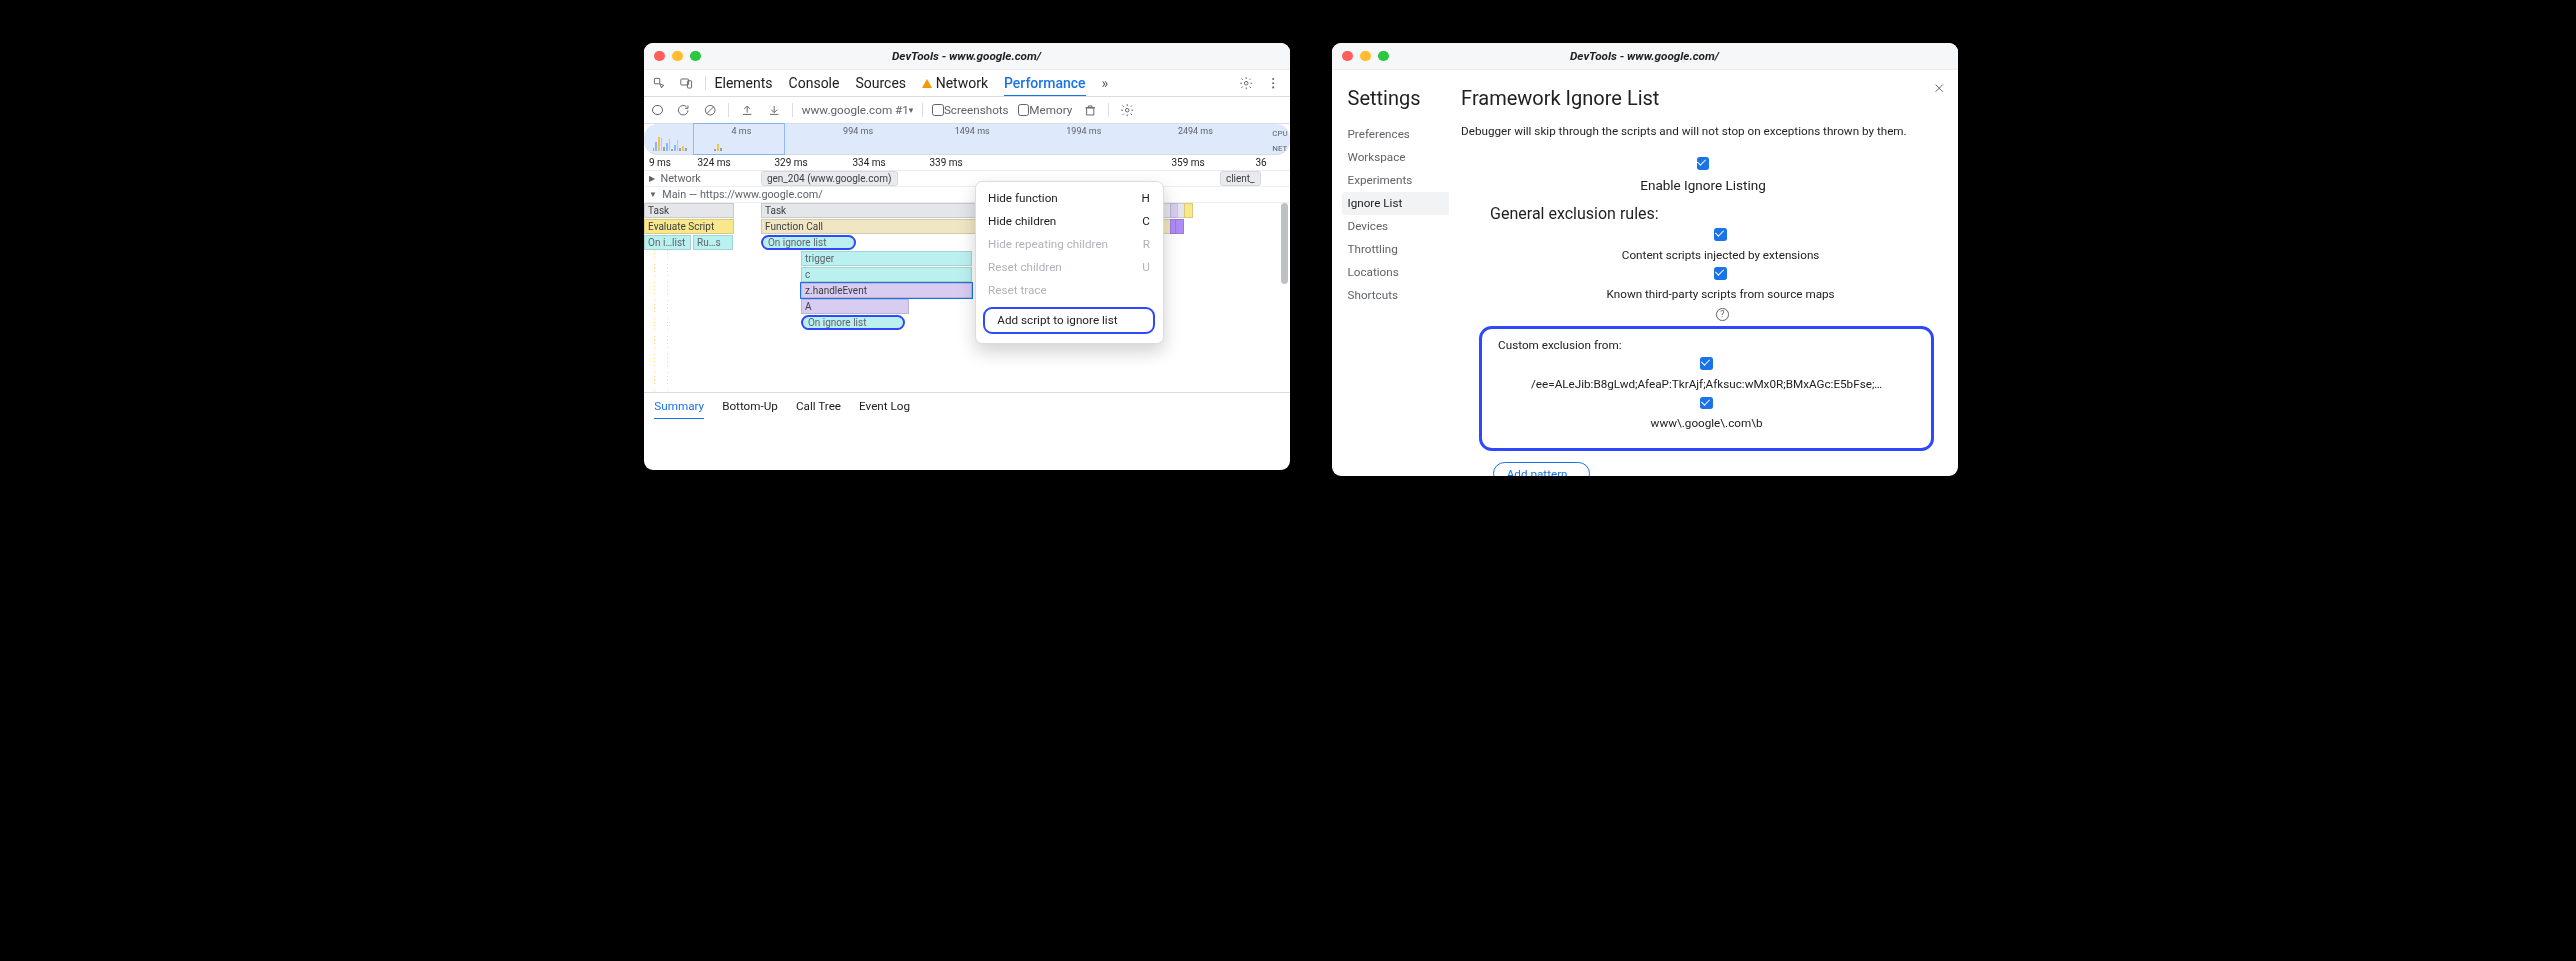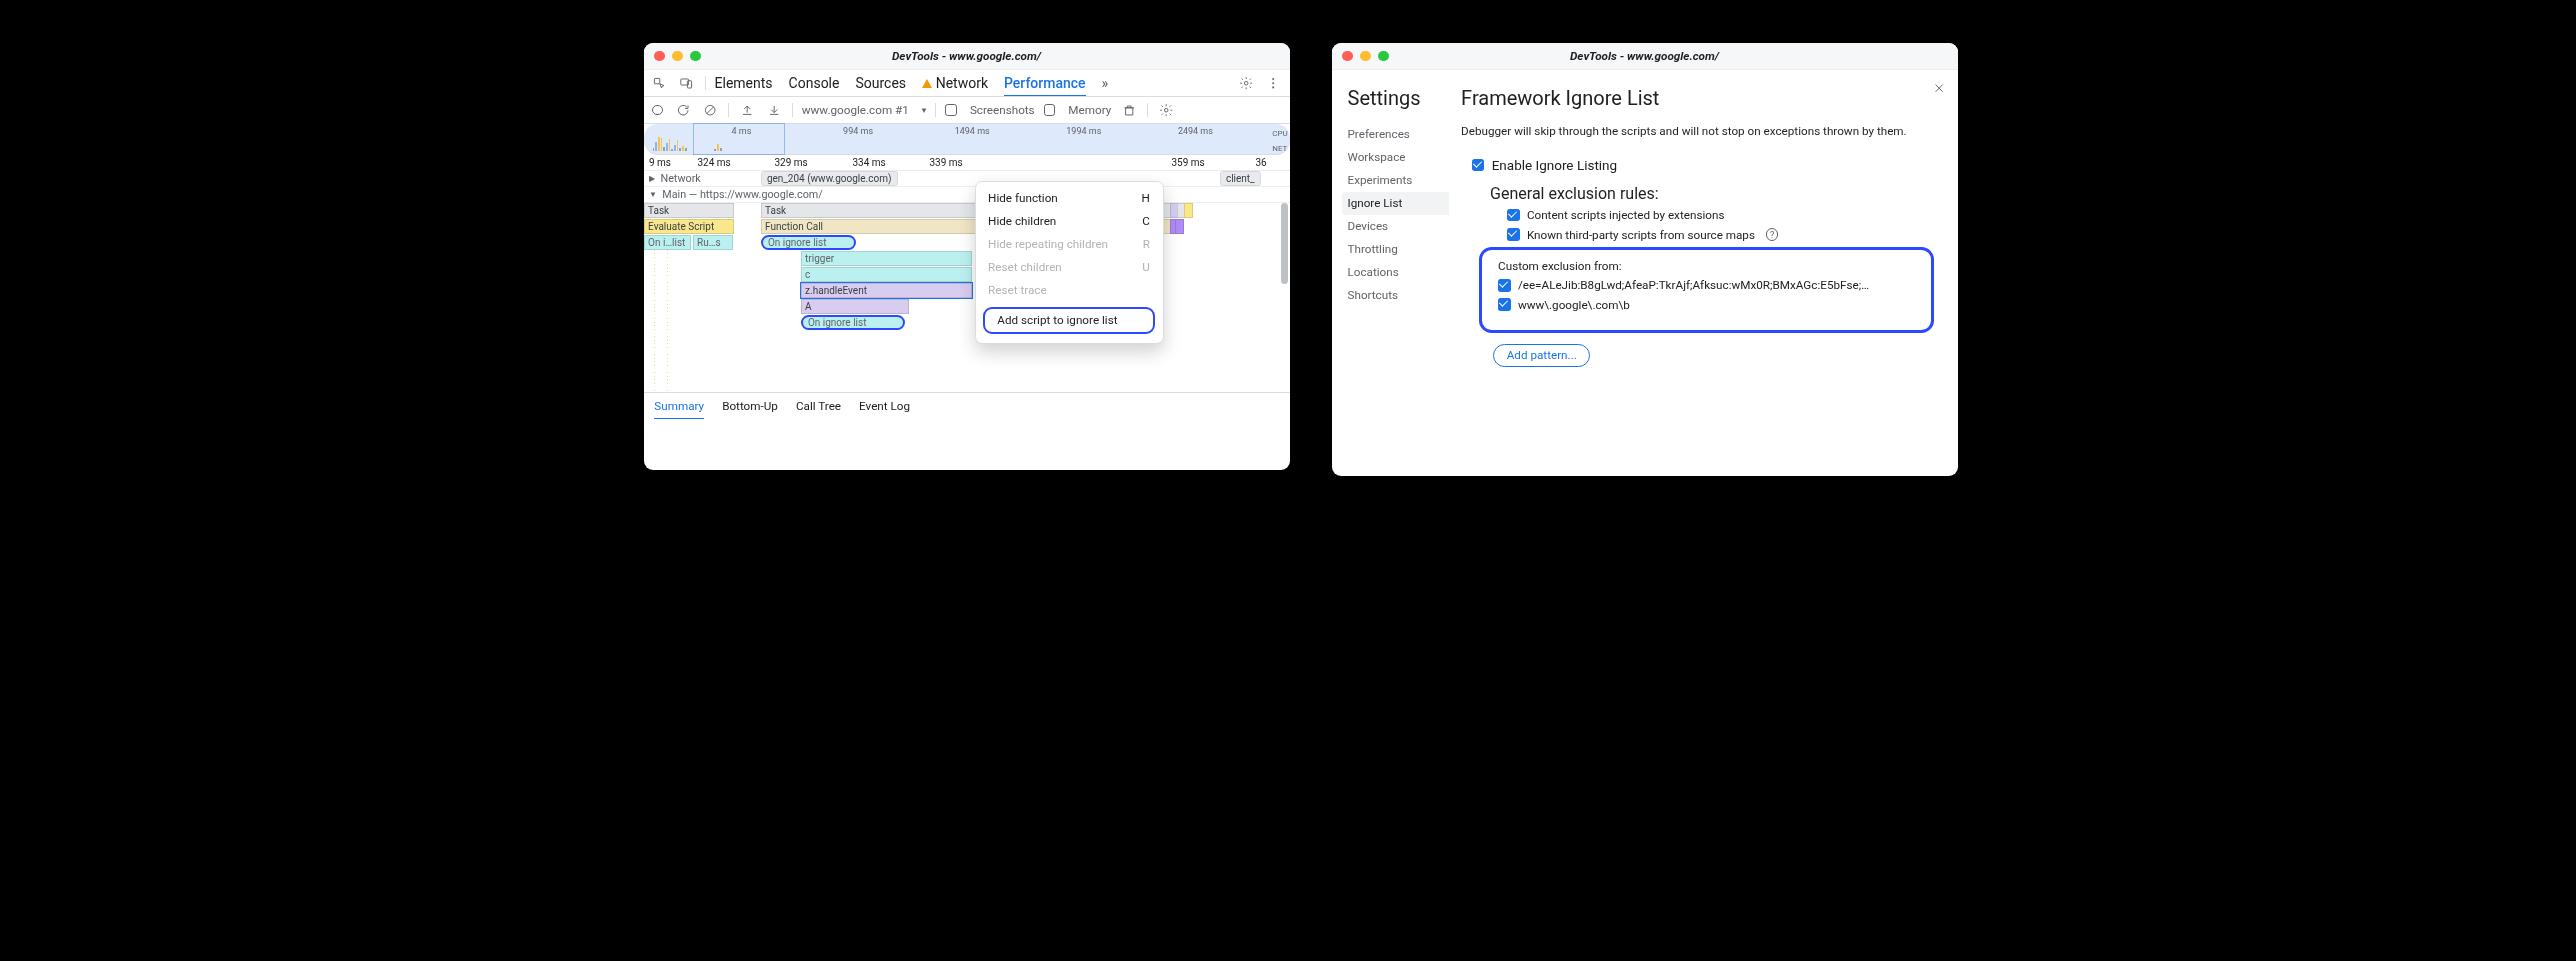--- a/index.html
+++ b/index.html
@@ -24,21 +24,21 @@
 .tab.active { color:var(--blue); border-bottom:1.8px solid var(--blue); margin-bottom:-0.9px; font-weight:500; }
 .tab.warn::before { content:""; display:inline-block; width:0;height:0; border-left:5.4px solid transparent;border-right:5.4px solid transparent;border-bottom:9px solid #f29900; margin-right:3.6px;}
 .spacer { flex:1; }
 svg.icon { width:14.4px; height:14.4px; stroke:#5f6368; fill:none; stroke-width:1.6; }
 svg.icon.solid { fill:#5f6368; stroke:none; }
 .iconbtn { padding:1.8px; display:flex; align-items:center; justify-content:center; cursor:pointer; border-radius:3.6px; }
 .sep { width:0.9px; height:14.4px; background:var(--border); }
 
 
 .rec { width:10.8px; height:10.8px; border:1.4px solid #5f6368; border-radius:50%; }
-.capture-sel { color:var(--muted); font-size:11.7px; display:flex; align-items:center; gap:13px; }
+.capture-sel { color:var(--muted); font-size:11.7px; display:flex; align-items:center; gap:0; }
 .chk { width:11.7px; height:11.7px; border:1.4px solid #5f6368; border-radius:2.7px; }
 
 
 .overview { height:31px; background:var(--overview-bg); display:flex; align-items:stretch; position:relative; font-size:9px; color:var(--muted); border-bottom:0.9px solid var(--border);border-radius:14px; }
 .overview .sel { position:absolute; left:50px; width:90px; top:0; bottom:0; background:rgba(255,255,255,.0); outline:1.8px solid rgba(26,115,232,.4); }
 .ov-ticks { position:absolute; left:0; right:0; top:1.8px; display:flex; }
 .ov-ticks span { flex:1; }
 .ov-side { position:absolute; right:1.8px; display:flex; flex-direction:column; gap:0; color:#5f6368; font-size:8px; top:5.4px; }
 .ov-mini { position:absolute; left:0; right:0; top:12.6px; height:14.4px; display:flex; align-items:flex-end; gap:0; }
 .ov-mini i { display:inline-block; width:1.8px; background:#9aa0a6; margin-right:0.9px; }
@@ -85,21 +85,21 @@
 
 .settings-body { display:flex; height:calc(100% - 27px); }
 .settings-side { width:117px; padding:16px 0 16px 16px; }
 .settings-side h2 { margin:0 0 12.6px 0; font-size:20px; font-weight:400; color:#1f1f1f; }
 .settings-side .navi { display:block; color:var(--muted); font-size:11.7px; padding:4.5px 0; cursor:pointer; }
 .settings-side .navi.active { color:var(--fg); background:#f1f3f4; margin-right:0; padding-left:5.4px; margin-left:-5.4px; border-radius:3.6px 0 0 3.6px; }
 .settings-main { flex:1; padding:16px 23.4px 16px 12.6px; position:relative; }
 .settings-main h1 { margin:0 0 12.6px 0; font-size:20px; font-weight:400; }
 .settings-main p.desc { color:#1f1f1f; font-size:11.7px; margin:0 0 18px 0; line-height:1.4; }
 .close-x { position:absolute; right:9px; top:9px; cursor:pointer; }
-.opt { display:flex; align-items:center; gap:7.2px; margin:5.4px 0; font-size:11.7px; }
+.opt { display:flex; align-items:center; gap:7.2px; margin:5.4px 0; font-size:11.7px;flex-direction:column; }
 .opt .cbx { width:12.6px; height:12.6px; background:var(--blue); border-radius:2.7px; position:relative; }
 .opt .cbx::after { content:""; position:absolute; left:2.7px; top:0px; width:3.6px; height:7.2px; border:solid #fff; border-width:0 1.8px 1.8px 0; transform:rotate(45deg); }
 .subhead { font-size:16px; color:#1f1f1f; margin:10.8px 0 5.4px 29px; }
 .indent { margin-left:46px; }
 .box-hl { border:3.6px solid var(--badge-hl); border-radius:12.6px; padding:9px 16px 12.6px 16px; margin: 0 0 10.8px 18px; }
 .addbtn { display:inline-block; margin-left:32px; padding:3.6px 12.6px; border:0.9px solid var(--blue); color:var(--blue); border-radius:12.6px; font-size:11.7px; cursor:pointer; }
 .help { width:12.6px; height:12.6px; border:1.1px solid #5f6368; border-radius:50%; display:inline-flex; align-items:center; justify-content:center; font-size:9px; color:#5f6368; margin-left:3.6px; }
 </style>
 </head>
 <body>

